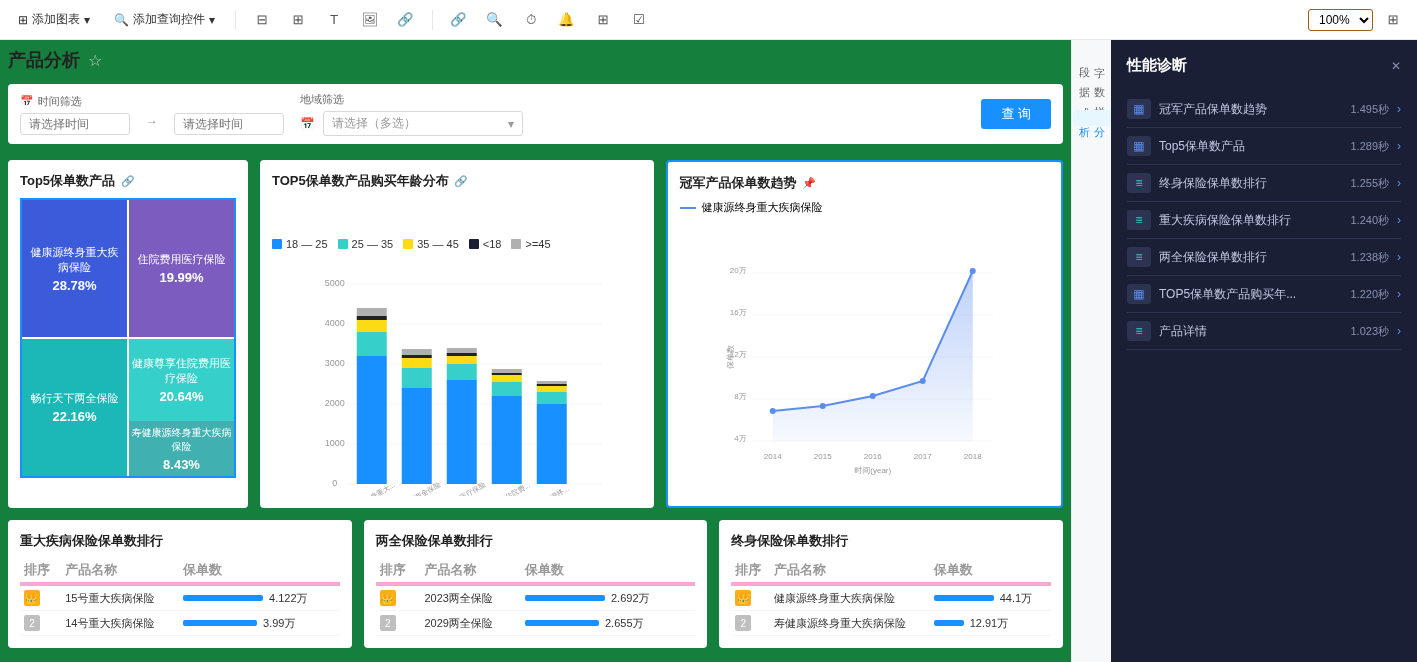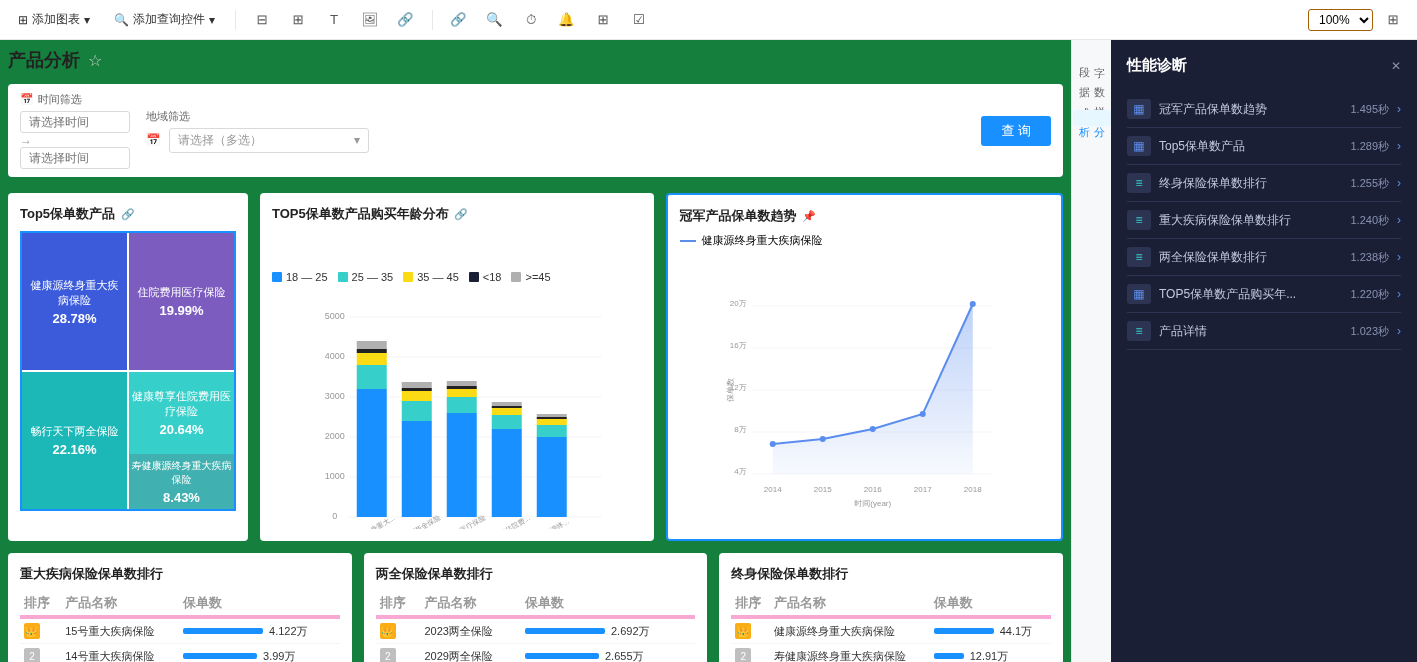--- a/index.html
+++ b/index.html
@@ -105,22 +105,21 @@
     .filter-label {
       font-size: 11px;
       color: #666;
       display: flex;
       align-items: center;
       gap: 4px;
     }
     .filter-inputs {
       display: flex;
       align-items: flex-start;
-      gap: 0;
-      flex-direction: column;
+      gap: 16px;
     }
     .filter-input {
       border: 1px solid #d9d9d9;
       border-radius: 3px;
       padding: 3px 8px;
       font-size: 12px;
       color: #999;
       width: 110px;
       background: #fff;
     }

